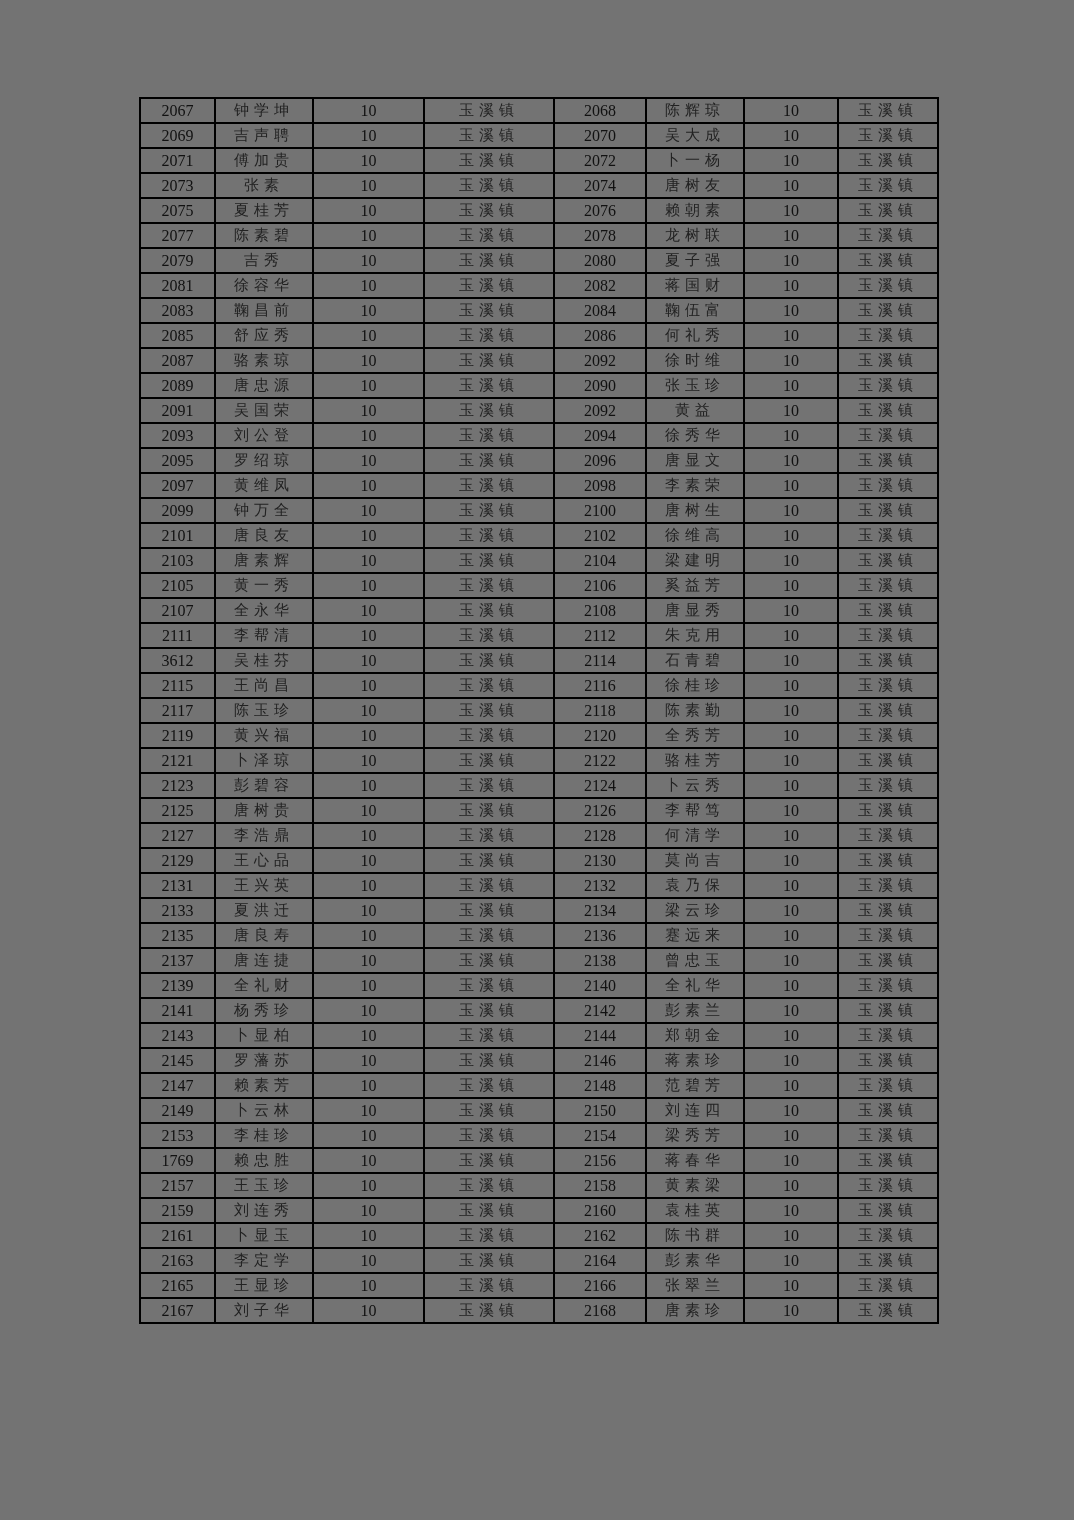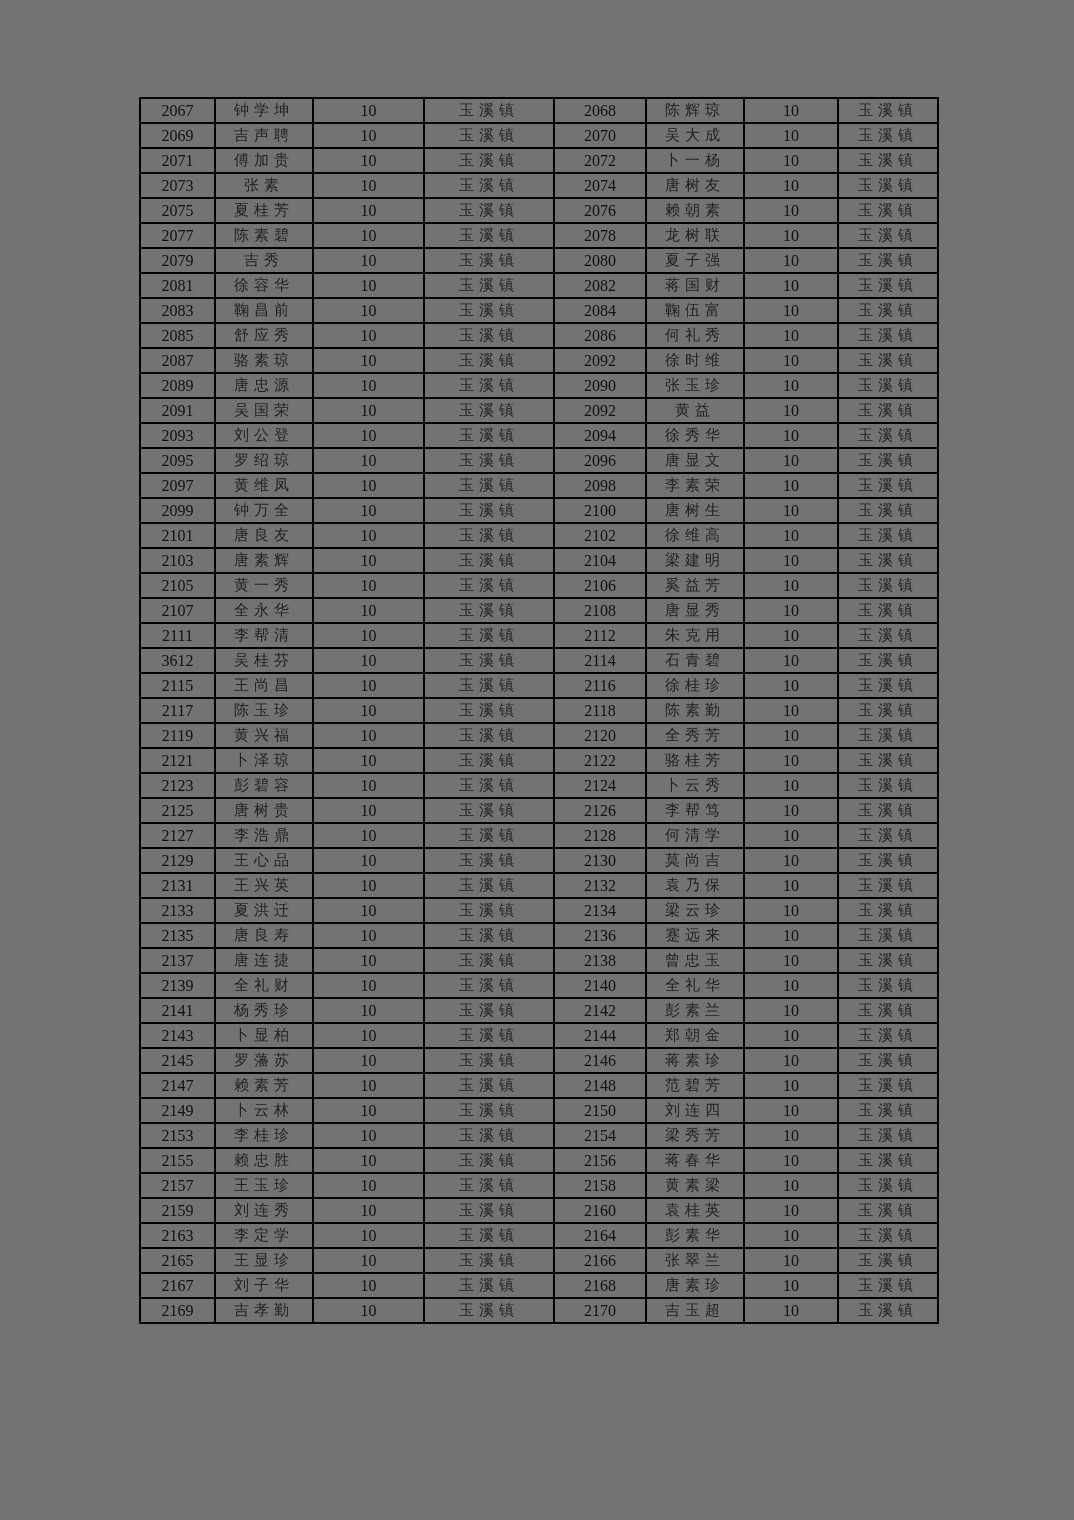--- a/index.html
+++ b/index.html
@@ -480,21 +480,21 @@
           <td>2153</td>
           <td class="spaced">李桂珍</td>
           <td>10</td>
           <td class="spaced">玉溪镇</td>
           <td>2154</td>
           <td class="spaced">梁秀芳</td>
           <td>10</td>
           <td class="spaced">玉溪镇</td>
         </tr>
         <tr>
-          <td>2155</td>
+          <td>1769</td>
           <td class="spaced">赖忠胜</td>
           <td>10</td>
           <td class="spaced">玉溪镇</td>
           <td>2156</td>
           <td class="spaced">蒋春华</td>
           <td>10</td>
           <td class="spaced">玉溪镇</td>
         </tr>
         <tr>
           <td>2157</td>
@@ -510,20 +510,30 @@
           <td>2159</td>
           <td class="spaced">刘连秀</td>
           <td>10</td>
           <td class="spaced">玉溪镇</td>
           <td>2160</td>
           <td class="spaced">袁桂英</td>
           <td>10</td>
           <td class="spaced">玉溪镇</td>
         </tr>
         <tr>
+          <td>2161</td>
+          <td class="spaced">卜显玉</td>
+          <td>10</td>
+          <td class="spaced">玉溪镇</td>
+          <td>2162</td>
+          <td class="spaced">陈书群</td>
+          <td>10</td>
+          <td class="spaced">玉溪镇</td>
+        </tr>
+        <tr>
           <td>2163</td>
           <td class="spaced">李定学</td>
           <td>10</td>
           <td class="spaced">玉溪镇</td>
           <td>2164</td>
           <td class="spaced">彭素华</td>
           <td>10</td>
           <td class="spaced">玉溪镇</td>
         </tr>
         <tr>
@@ -536,28 +546,18 @@
           <td>10</td>
           <td class="spaced">玉溪镇</td>
         </tr>
         <tr>
           <td>2167</td>
           <td class="spaced">刘子华</td>
           <td>10</td>
           <td class="spaced">玉溪镇</td>
           <td>2168</td>
           <td class="spaced">唐素珍</td>
-          <td>10</td>
-          <td class="spaced">玉溪镇</td>
-        </tr>
-        <tr>
-          <td>2169</td>
-          <td class="spaced">吉孝勤</td>
-          <td>10</td>
-          <td class="spaced">玉溪镇</td>
-          <td>2170</td>
-          <td class="spaced">吉玉超</td>
           <td>10</td>
           <td class="spaced">玉溪镇</td>
         </tr>
       </tbody>
   </table>
 </div>
 
 </body></html>

